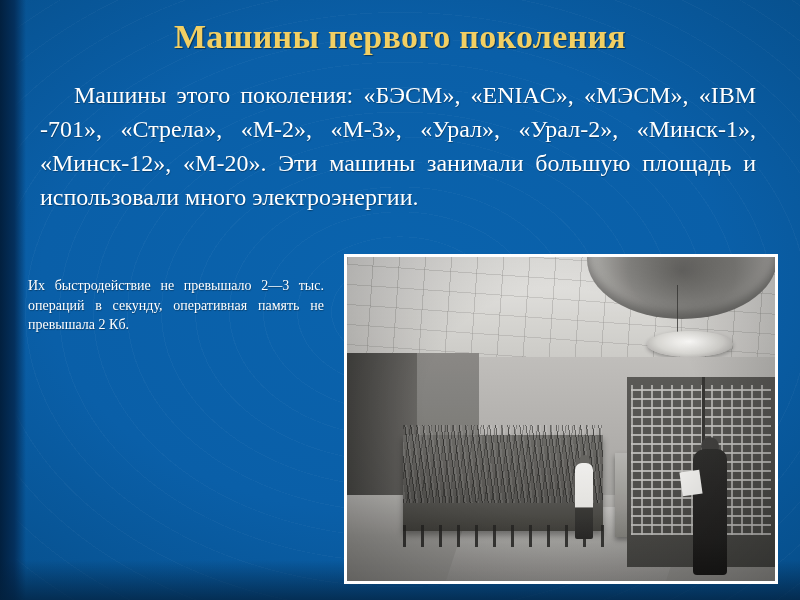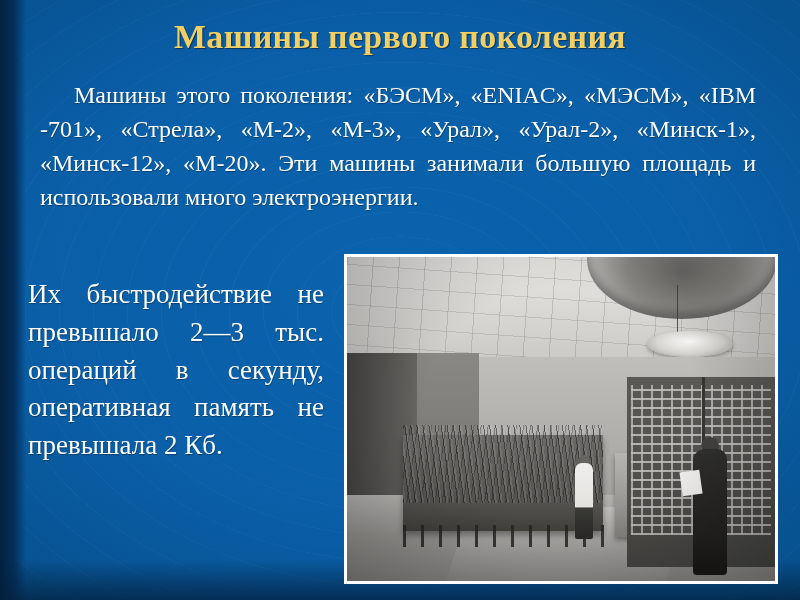--- a/index.html
+++ b/index.html
@@ -81,21 +81,21 @@
     text-indent: 34px;
     text-shadow: 0.5px 0.5px 1px rgba(0,0,0,0.35);
   }
 
   .side-text {
     position: absolute;
     left: 28px;
     top: 276px;
     width: 296px;
     color: #ffffff;
-    font-size: 27px;
+    font-size: 14px;
     line-height: 1.40;
     text-align: justify;
     text-shadow: 0.5px 0.5px 1px rgba(0,0,0,0.35);
   }
 
   
   .photo {
     position: absolute;
     left: 344px;
     top: 254px;

